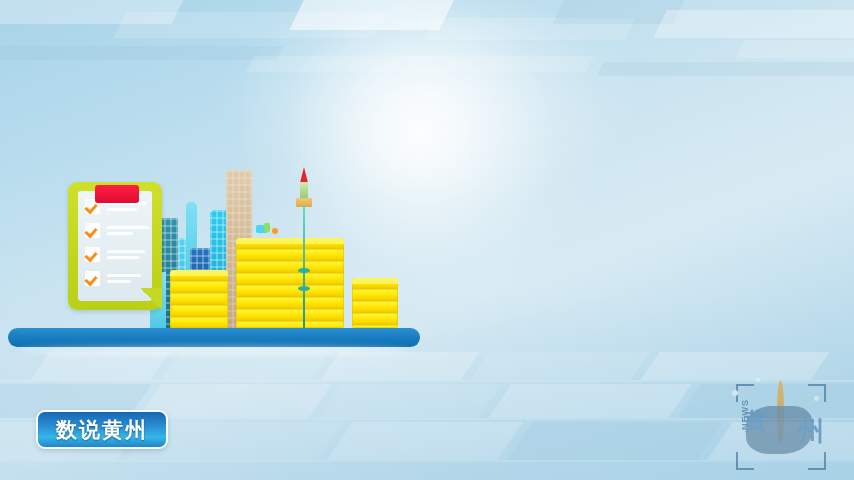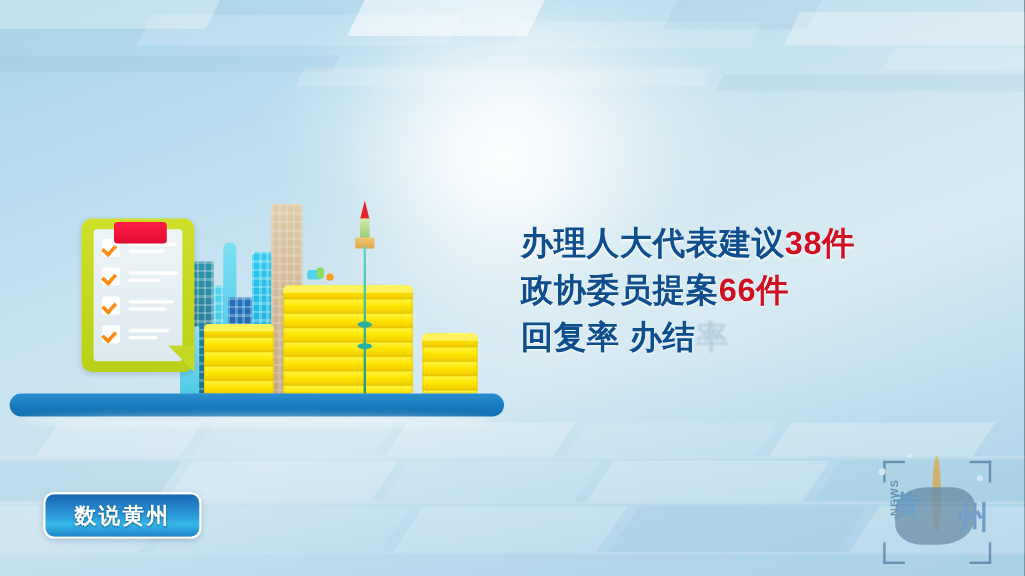--- a/index.html
+++ b/index.html
@@ -114,21 +114,21 @@
     text-shadow:0 1px 2px rgba(255,255,255,.85);}
   .tline .num{color:#d01020;}
   .ghost{color:#6c93ae;opacity:.30;filter:blur(1.1px);}
 
   
   #badge{position:absolute;left:38px;top:412px;width:128px;height:35px;
     border-radius:7px;
     background:linear-gradient(to bottom,#1667b4 0%,#2a8fd4 42%,#35b6e8 72%,#1f86c8 100%);
     box-shadow:0 0 0 2px rgba(255,255,255,.92),0 2px 6px rgba(20,60,100,.35);
     display:flex;align-items:center;justify-content:center;}
-  #badge span{color:#fff;font-size:18px;font-weight:bold;letter-spacing:2px;
+  #badge span{color:#fff;font-size:21px;font-weight:bold;letter-spacing:2px;
     text-shadow:0 1px 2px rgba(0,40,80,.55);}
 
   
   #wm{position:absolute;left:722px;top:372px;width:118px;height:106px;opacity:.55;}
   #wm .brk{position:absolute;border:2px solid #2b5d86;}
   #wm .tl{left:14px;top:12px;width:16px;height:16px;border-right:none;border-bottom:none;}
   #wm .tr{right:14px;top:12px;width:16px;height:16px;border-left:none;border-bottom:none;}
   #wm .bl{left:14px;bottom:8px;width:16px;height:16px;border-right:none;border-top:none;}
   #wm .br{right:14px;bottom:8px;width:16px;height:16px;border-left:none;border-top:none;}
   #wm .blob{position:absolute;left:24px;top:34px;width:66px;height:48px;
@@ -254,31 +254,20 @@
         </div>
       </div>
       <div id="clip-fold"></div>
       <div id="clip-clip"></div>
     </div>
 
     <div id="ground"></div>
     <div id="ground-shadow"></div>
   </div>
 
-  <div id="lines">
-    <div class="tline">
-      <span>办理人大代表建议</span><span class="num">38件</span>
-    </div>
-    <div class="tline">
-      <span>政协委员提案</span><span class="num">66件</span>
-    </div>
-    <div class="tline">
-      <span>回复率  办结</span><span class="ghost">率</span>
-    </div>
-  </div>
 
   <div id="badge">
     <span>数说黄州</span>
   </div>
 
   <div id="wm">
     <div class="brk tl"></div>
     <div class="brk tr"></div>
     <div class="brk bl"></div>
     <div class="brk br"></div>

